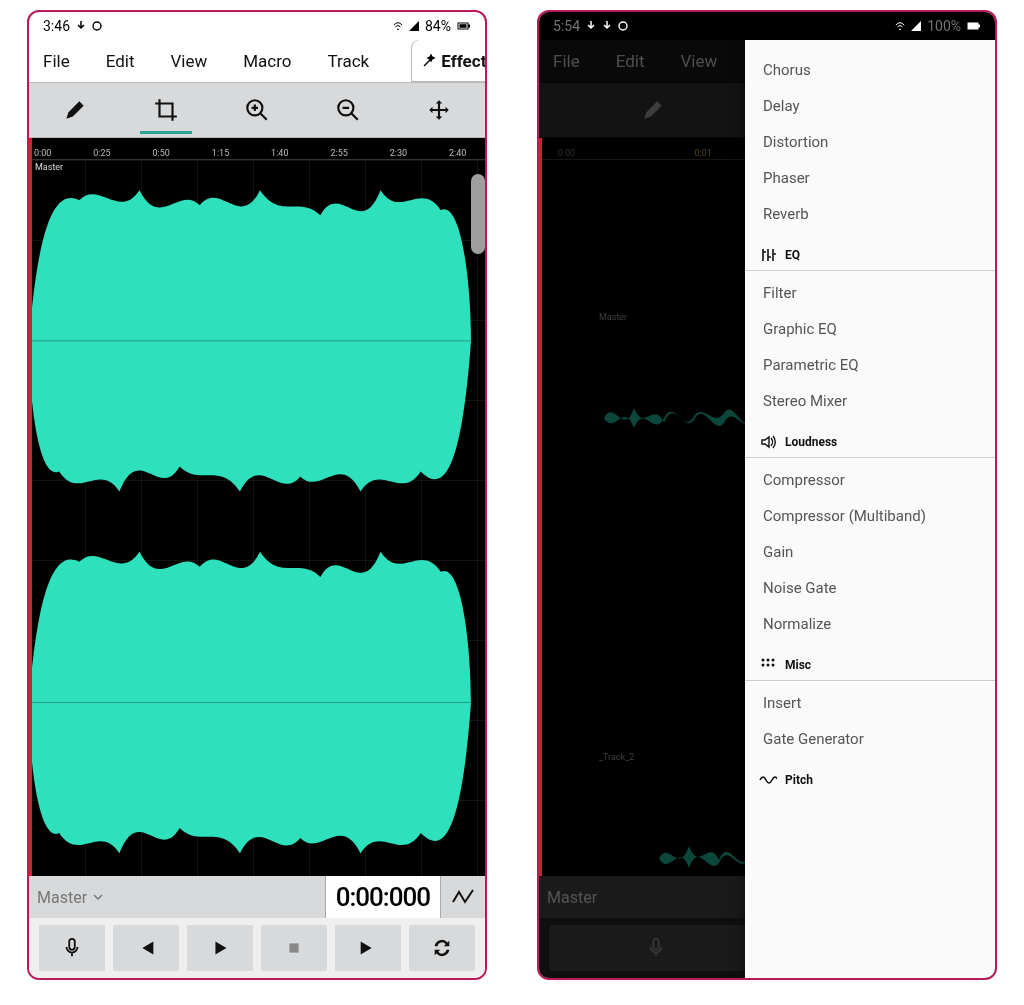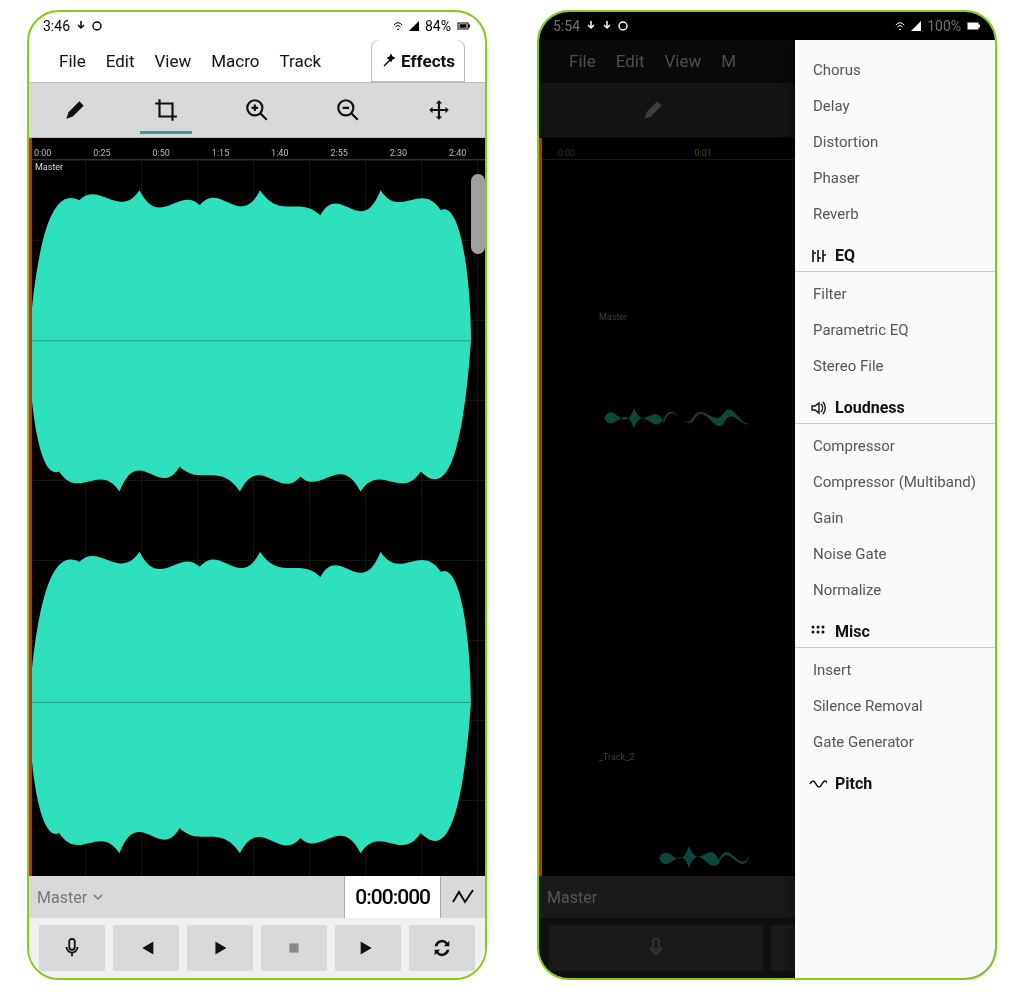--- a/index.html
+++ b/index.html
@@ -10,22 +10,22 @@
     height: 1005px;
     display: flex;
     align-items: flex-start;
     justify-content: center;
     gap: 50px;
     padding: 10px 20px;
   }
   .phone {
     width: 460px;
     height: 970px;
-    border-radius: 32px;
-    border: 2px solid #84cc16;
+    border-radius: 12px;
+    border: 2px solid #be185d;
     overflow: hidden;
     position: relative;
     background: #fff;
     display: flex;
     flex-direction: column;
   }
   
   .status-bar {
     height: 28px;
     display: flex;
@@ -36,23 +36,23 @@
     color: #000;
   }
   .status-left, .status-right { display: flex; align-items: center; gap: 6px; }
   .sb-icon { width: 10px; height: 10px; display:inline-block; }
 
   
   .menu-bar {
     display: flex;
     align-items: center;
     height: 42px;
-    padding: 0 20px;
+    padding: 0 4px;
     font-size: 17px;
-    gap: 0;
+    gap: 16px;
   }
   .menu-item {
     padding: 0 10px;
     height: 100%;
     display: flex;
     align-items: center;
     cursor: pointer;
     color: #111;
   }
   .menu-item.active {
@@ -162,21 +162,21 @@
   .track-select {
     flex: 1;
     color: #777;
     display:flex; align-items:center; gap:6px;
     cursor:pointer;
   }
   .time-box {
     background: #fff;
     border: 1px solid #aaa;
     padding: 12px 10px;
-    font-size: 21px;
+    font-size: 26px;
     font-weight: 500;
     letter-spacing: -1px;
   }
   .env-btn {
     width: 28px; height: 28px;
     display:flex; align-items:center; justify-content:center;
     cursor:pointer;
   }
 
   
@@ -213,39 +213,39 @@
   .phone2 .track-bar { background:#3a3a3a; }
   .phone2 .transport { background:#222; }
   .phone2 .transport-btn { background:#3a3a3a; }
   .phone2 .track-select { color:#bbb; }
 
   .menu-panel {
     position: absolute;
     top: 28px;
     right: 0;
     bottom: 0;
-    width: 200px;
+    width: 250px;
     background: #fafafa;
     z-index: 10;
     box-shadow: -4px 0 12px rgba(0,0,0,0.3);
     overflow-y: auto;
     padding: 12px 0;
   }
   .menu-panel .panel-item {
     padding: 9px 18px;
     font-size: 15px;
     color: #555;
     cursor:pointer;
   }
   .menu-panel .panel-header {
     display:flex;
     align-items:center;
     gap:8px;
     padding: 14px 14px 6px 14px;
-    font-size: 16px;
+    font-size: 12px;
     font-weight: 700;
     color: #111;
     border-bottom: 1px solid #ccc;
     margin-bottom: 4px;
   }
   .hdr-icon { width:18px; height:18px; display:flex; align-items:center; justify-content:center; }
 
   .mini-wave {
     position:absolute;
     left:60px;
@@ -512,22 +512,23 @@
 
     <div class="panel-header">
       <span class="hdr-icon">
         <svg width="16" height="16" viewBox="0 0 16 16">
             <path d="M3 2v12M3 5h3M8 2v12M8 10h3M13 2v12M13 7h3" stroke="#111" stroke-width="1.6"></path>
           </svg>
       </span>
       <span>EQ</span>
     </div>
     <div class="panel-item">Filter</div>
+    <div class="panel-item">Graphic EQ</div>
     <div class="panel-item">Parametric EQ</div>
-    <div class="panel-item">Stereo File</div>
+    <div class="panel-item">Stereo Mixer</div>
 
     <div class="panel-header">
       <span class="hdr-icon">
         <svg width="16" height="16" viewBox="0 0 16 16">
             <path d="M2 6v4h3l4 3V3L5 6H2zM11 4a6 6 0 0 1 0 8M13 2a9 9 0 0 1 0 12" stroke="#111" stroke-width="1.4" fill="none"></path>
           </svg>
       </span>
       <span>Loudness</span>
     </div>
     <div class="panel-item">Compressor</div>
@@ -543,21 +544,20 @@
             <circle cx="8" cy="3" r="1.5" fill="#111"></circle>
             <circle cx="13" cy="3" r="1.5" fill="#111"></circle>
             <circle cx="3" cy="8" r="1.5" fill="#111"></circle>
             <circle cx="8" cy="8" r="1.5" fill="#111"></circle>
             <circle cx="13" cy="8" r="1.5" fill="#111"></circle>
           </svg>
       </span>
       <span>Misc</span>
     </div>
     <div class="panel-item">Insert</div>
-    <div class="panel-item">Silence Removal</div>
     <div class="panel-item">Gate Generator</div>
 
     <div class="panel-header" style="border-bottom:none">
       <span class="hdr-icon">
         <svg width="18" height="12" viewBox="0 0 18 12">
             <path d="M1 6 Q4 0 7 6 T13 6 T19 6" stroke="#111" stroke-width="1.6" fill="none"></path>
           </svg>
       </span>
       <span>Pitch</span>
     </div>

